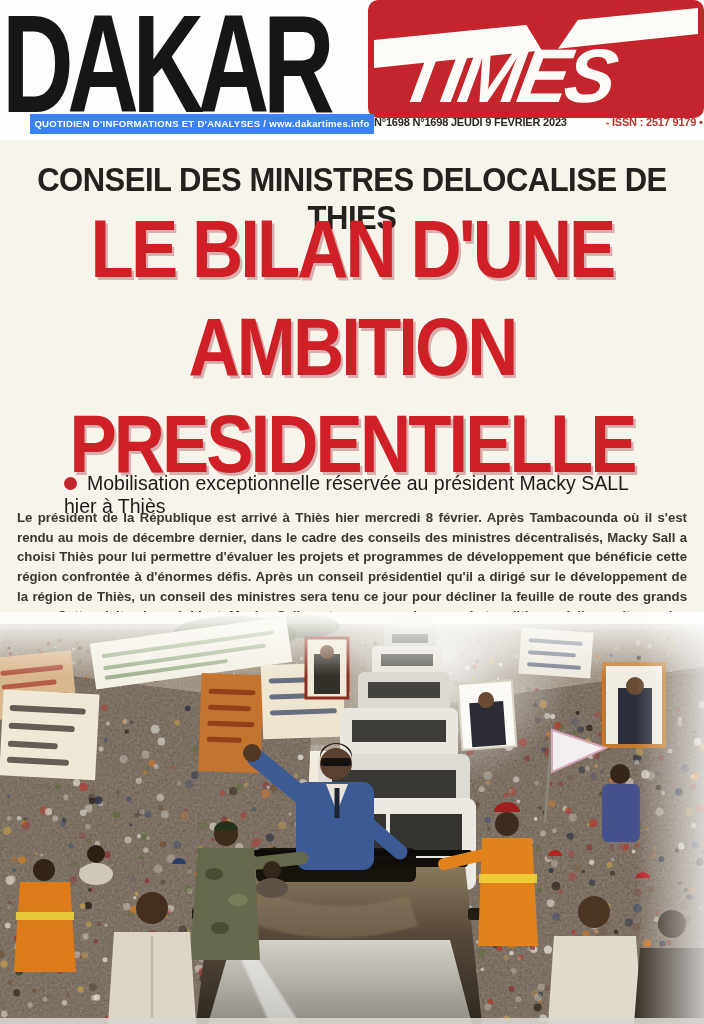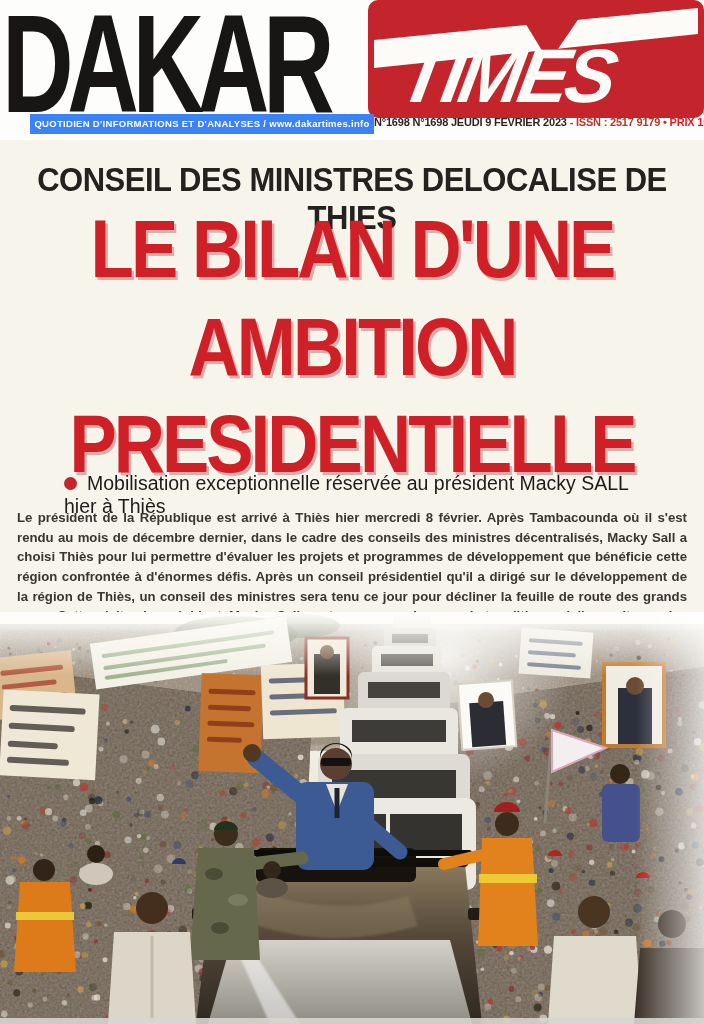--- a/index.html
+++ b/index.html
@@ -7,21 +7,21 @@
         font-family:"Liberation Sans",sans-serif;}
   
   .masthead{position:absolute;top:0;left:0;width:704px;height:140px;background:#fdfdfb;}
   .dakar{position:absolute;left:2px;top:-6px;font-weight:bold;font-size:124px;line-height:1;
          letter-spacing:-8px;color:#171614;transform:scale(0.80,1.12);transform-origin:0 0;white-space:nowrap;}
   .times-logo{position:absolute;left:368px;top:0;width:336px;height:118px;}
   .tagline-bar{position:absolute;left:30px;top:114px;width:344px;height:20px;background:#3b82f6;
                color:#fff;font-size:9.5px;font-weight:bold;text-align:center;line-height:20px;letter-spacing:.3px;}
   .issue-line{position:absolute;left:374px;top:116px;width:326px;height:18px;font-size:11px;font-weight:bold;
               white-space:nowrap;letter-spacing:-.2px;}
-  .issue-line .ed{color:#2b2523;} .issue-line .issn{color:#b3362d;} .issue-line .price{color:#e01b24;}
+  .issue-line .ed{color:#2b2523;} .issue-line .issn{color:#b3362d;margin-left:36px;} .issue-line .price{color:#e01b24;}
   
   .kicker{position:absolute;top:162px;left:0;width:704px;text-align:center;font-size:31px;font-weight:bold;
           color:#23221f;letter-spacing:-.5px;transform:scaleY(1.05);transform-origin:center top;}
   .headline{position:absolute;top:200px;left:0;width:704px;text-align:center;color:#ce2026;font-weight:bold;
             font-size:73px;line-height:87px;letter-spacing:-3px;transform:scale(.97,1.12);transform-origin:center top;
             text-shadow:2.5px 2.5px 0 rgba(145,18,24,.30);}
   .subheadline{position:absolute;top:472px;left:64px;width:600px;font-size:19.5px;font-weight:normal;color:#1d1c1a;}
   .bullet{display:inline-block;width:13px;height:13px;border-radius:50%;background:#c4242b;margin-right:10px;}
   .body-text{position:absolute;top:508px;left:17px;width:670px;font-size:13.2px;font-weight:bold;
              color:#3a3630;line-height:1.49;text-align:justify;}

